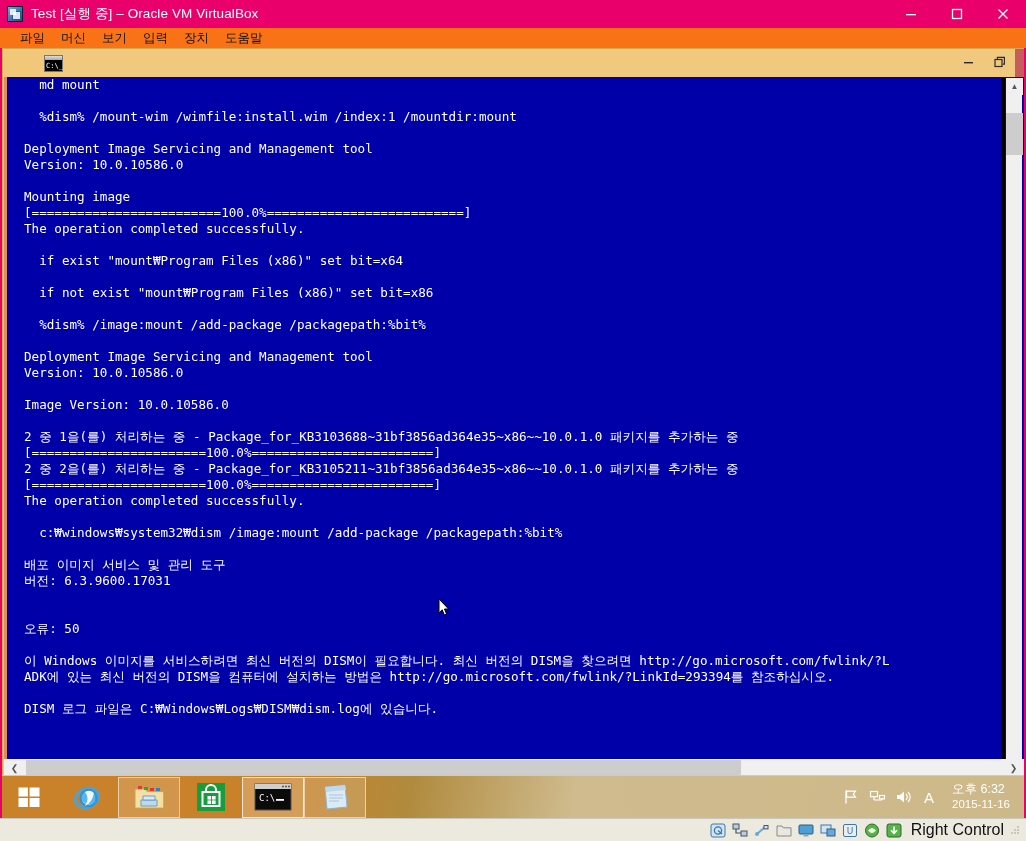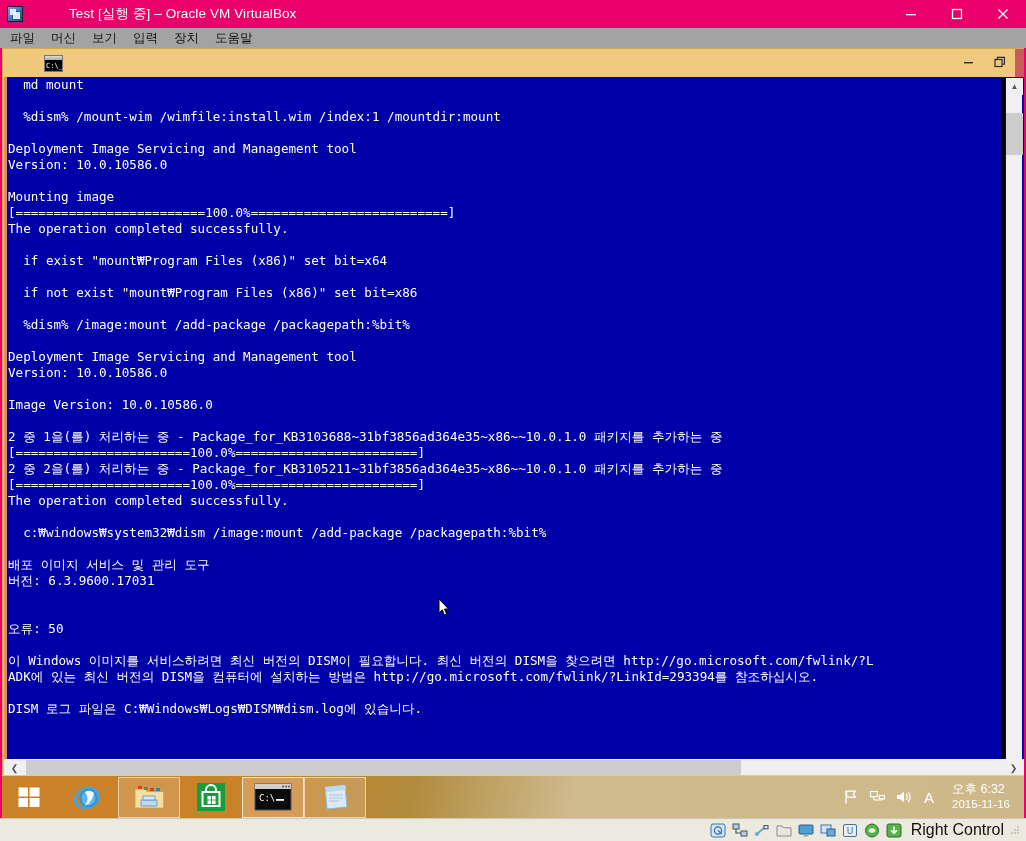--- a/index.html
+++ b/index.html
@@ -6,21 +6,21 @@
   html,body { width:1026px; height:841px; overflow:hidden; background:#fff; }
   body { font-family:"Liberation Sans", sans-serif; }
 
   
   #vbox-window{
     position:absolute; left:0; top:0; width:1026px; height:841px;
     background:#e9006a; display:flex; flex-direction:column;
   }
   #vbox-titlebar{
     height:28px; background:#e9006a; color:#fff;
-    display:flex; align-items:center; flex:0 0 28px;gap:38px;
+    display:flex; align-items:center; flex:0 0 28px;
   }
   #vbox-app-icon{
     width:16px; height:16px; margin-left:7px; margin-right:8px;
     position:relative; flex:0 0 16px;
     background:linear-gradient(135deg,#6fa8dc 0%,#3d7ab8 50%,#1f4e79 100%);
     border:1px solid #123;
   }
   #vbox-app-icon::after{
     content:""; position:absolute; left:2px; top:2px; width:6px; height:6px;
     background:#fff; opacity:.85;
@@ -33,22 +33,22 @@
     font-size:13.5px; letter-spacing:.1px; color:#fff; white-space:nowrap;
   }
   #vbox-win-controls{ margin-left:auto; display:flex; height:28px; }
   .vbox-wc{
     width:46px; height:28px; display:flex; align-items:center; justify-content:center;
     color:#fff; font-size:13px; line-height:1;
   }
   .vbox-wc svg{ display:block; }
 
   #vbox-menubar{
-    height:20px; background:#a3a3a3; display:flex; align-items:center;
-    flex:0 0 20px; padding-left:2px;
+    height:20px; background:#f97316; display:flex; align-items:center;
+    flex:0 0 20px; padding-left:12px;
   }
   .vbox-menu-item{
     font-size:12.5px; color:#111; padding:0 8px; white-space:nowrap; line-height:20px;
   }
 
   
   #guest-screen{
     position:relative; flex:1 1 auto; background:#fff;
     margin:0 2px 0 2px; overflow:hidden;
   }
@@ -92,21 +92,21 @@
   #cmd-left-stripe{
     position:absolute; left:0; top:0; width:3px; height:100%;
     background:#e08b62;
   }
   #console-text{
     position:absolute; left:4px; top:0px; right:20px; top:0;
     font-family:"DejaVu Sans Mono","Liberation Mono",monospace;
     font-size:12.6px; line-height:16px; color:#fff;
     white-space:pre; letter-spacing:0px;
   }
-  #console-text .line{ height:16px; }
+  #console-text .line{ height:16px;margin-left:16px; }
   #console-text .blank{ height:16px; }
   #cursor-block{
     position:absolute; left:22px; top:711px; width:11px; height:7px;
     background:#c8c84a;
   }
   #mouse-pointer{
     position:absolute; left:434px; top:521px; width:12px; height:19px; z-index:30;
   }
 
   

